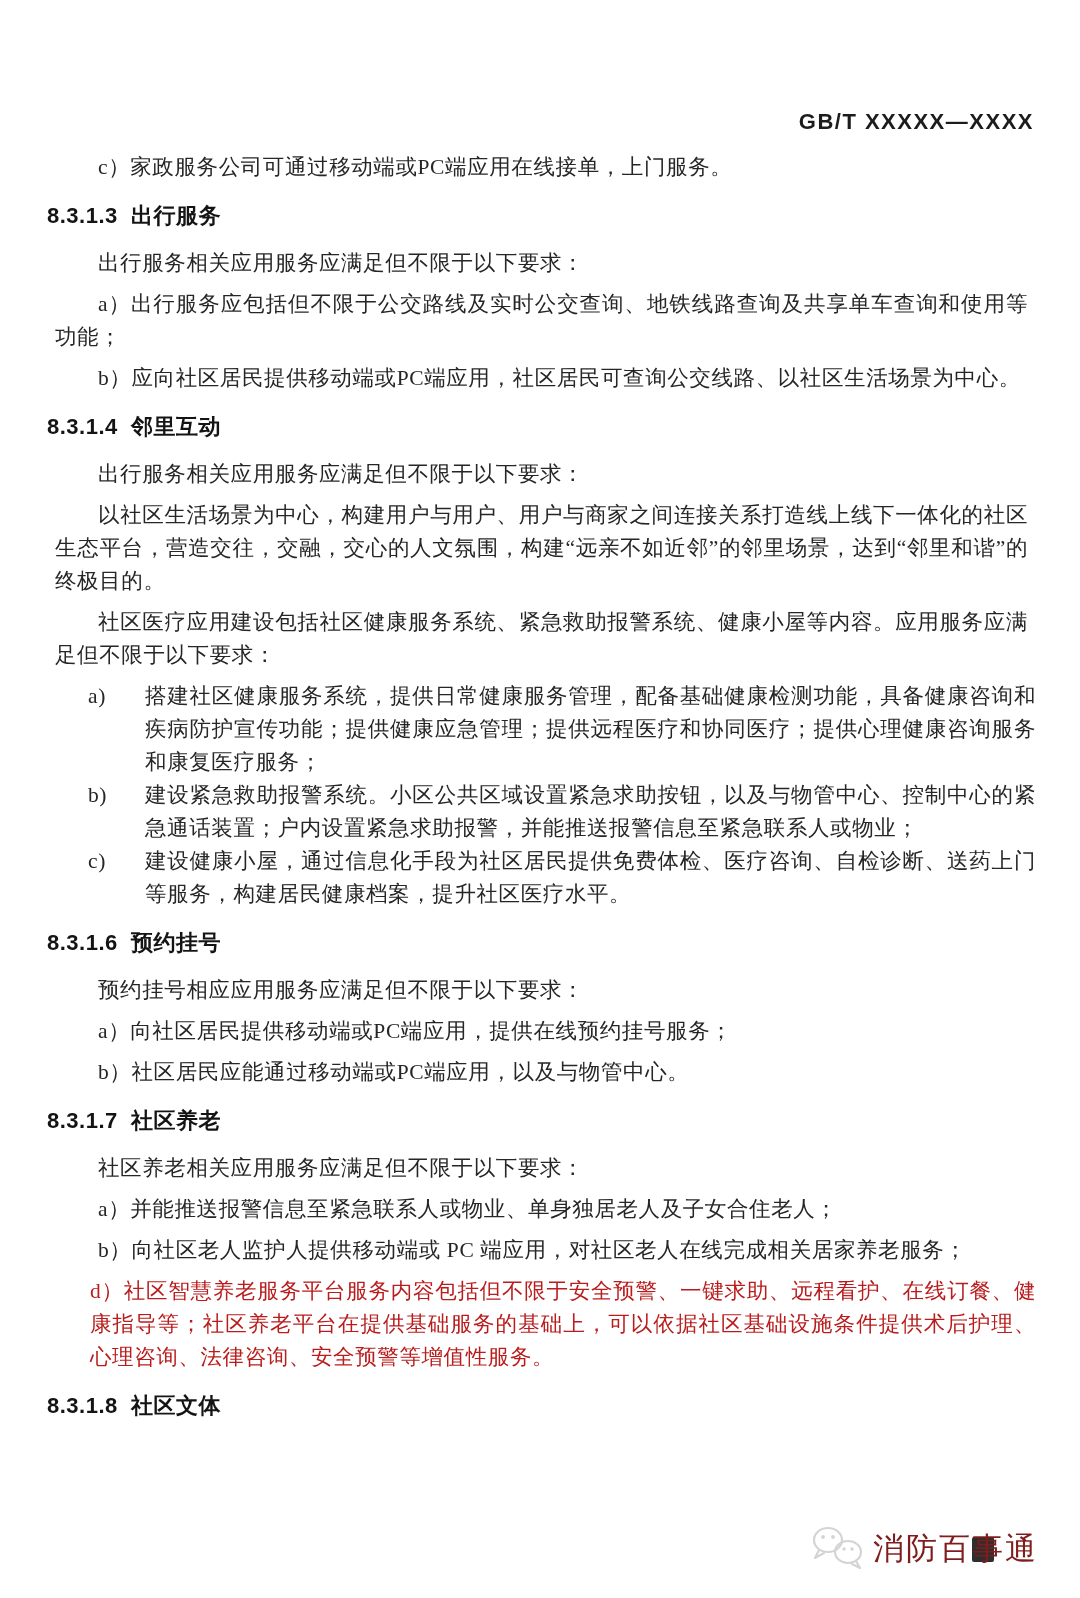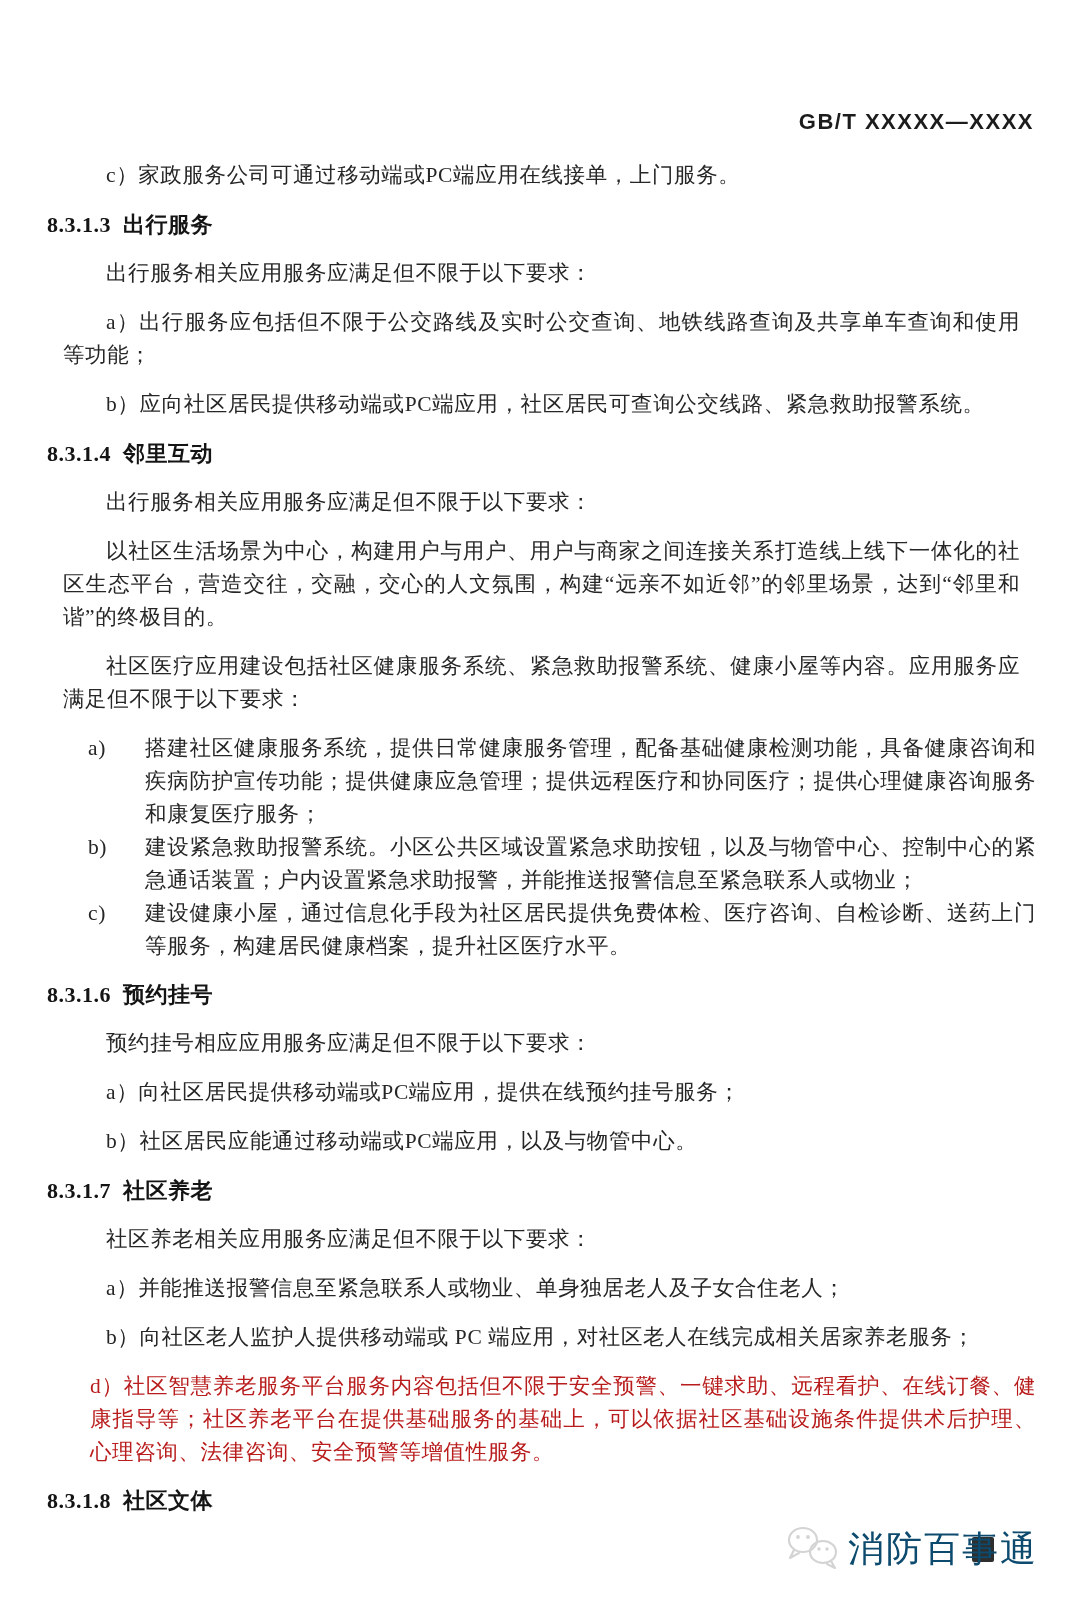--- a/index.html
+++ b/index.html
@@ -20,40 +20,40 @@
     font-size:22px;
     letter-spacing:1.5px;
     color:#1c1c1c;
     margin-top:23px;
   }
   .content {
     position:absolute;
     top:143px; left:47px; right:44px;
   }
   .para {
-    margin:16px;
+    margin:8px;
     font-size:21.5px;
     line-height:33px;
     letter-spacing:0.6px;
     text-indent:43px;
     text-align:justify;
     color:#262626;
   }
   .block2 {
     margin:0;
     font-size:21.5px;
     line-height:33px;
     letter-spacing:0.6px;
     padding-left:43px;
     text-indent:0;
     text-align:justify;
     color:#b91c1c;
   }
   .heading {
-    font-family:Liberation Serif, serif;
+    font-family:Liberation Sans, sans-serif;
     font-weight:bold;
     font-size:22px;
     line-height:33px;
     letter-spacing:0.5px;
     margin:15px 0;
     color:#141414;
     white-space:pre-wrap;
   }
   .list-item {
     display:flex;
@@ -65,44 +65,44 @@
   .list-label { flex:0 0 57px; margin-left:41px; }
   .list-text  { flex:1; }
   .watermark {
     position:absolute;
     right:42px; bottom:24px;
     display:flex; align-items:center; gap:7px;
     z-index:2;
   }
   .wm-text {
     font-family:"Liberation Sans", sans-serif;
-    font-size:36px;
+    font-size:31px;
     letter-spacing:2px;
-    color:#0c4a6e;
+    color:#7f1d1d;
   }
   .page-num-mark {
     position:absolute;
     right:86px; bottom:36px;
     width:22px; height:25px;
     background:#2e2e2e;
     border-radius:2px;
     z-index:1;
   }
 </style>
 </head>
 <body>
 
 <div class="doc-code">GB/T XXXXX—XXXX</div>
 
 <main class="content" id="doc-blocks">
     <p class="para">c）家政服务公司可通过移动端或PC端应用在线接单，上门服务。</p>
     <h2 class="heading">8.3.1.3  出行服务</h2>
     <p class="para">出行服务相关应用服务应满足但不限于以下要求：</p>
     <p class="para">a）出行服务应包括但不限于公交路线及实时公交查询、地铁线路查询及共享单车查询和使用等功能；</p>
-    <p class="para">b）应向社区居民提供移动端或PC端应用，社区居民可查询公交线路、紧急救助报警系统。</p>
+    <p class="para">b）应向社区居民提供移动端或PC端应用，社区居民可查询公交线路、以社区生活场景为中心。</p>
     <h2 class="heading">8.3.1.4  邻里互动</h2>
     <p class="para">出行服务相关应用服务应满足但不限于以下要求：</p>
     <p class="para">以社区生活场景为中心，构建用户与用户、用户与商家之间连接关系打造线上线下一体化的社区生态平台，营造交往，交融，交心的人文氛围，构建“远亲不如近邻”的邻里场景，达到“邻里和谐”的终极目的。</p>
     <p class="para">社区医疗应用建设包括社区健康服务系统、紧急救助报警系统、健康小屋等内容。应用服务应满足但不限于以下要求：</p>
     <div>
       <div class="list-item">
         <span class="list-label">a)</span>
         <span class="list-text">搭建社区健康服务系统，提供日常健康服务管理，配备基础健康检测功能，具备健康咨询和疾病防护宣传功能；提供健康应急管理；提供远程医疗和协同医疗；提供心理健康咨询服务和康复医疗服务；</span>
       </div>
       <div class="list-item">

